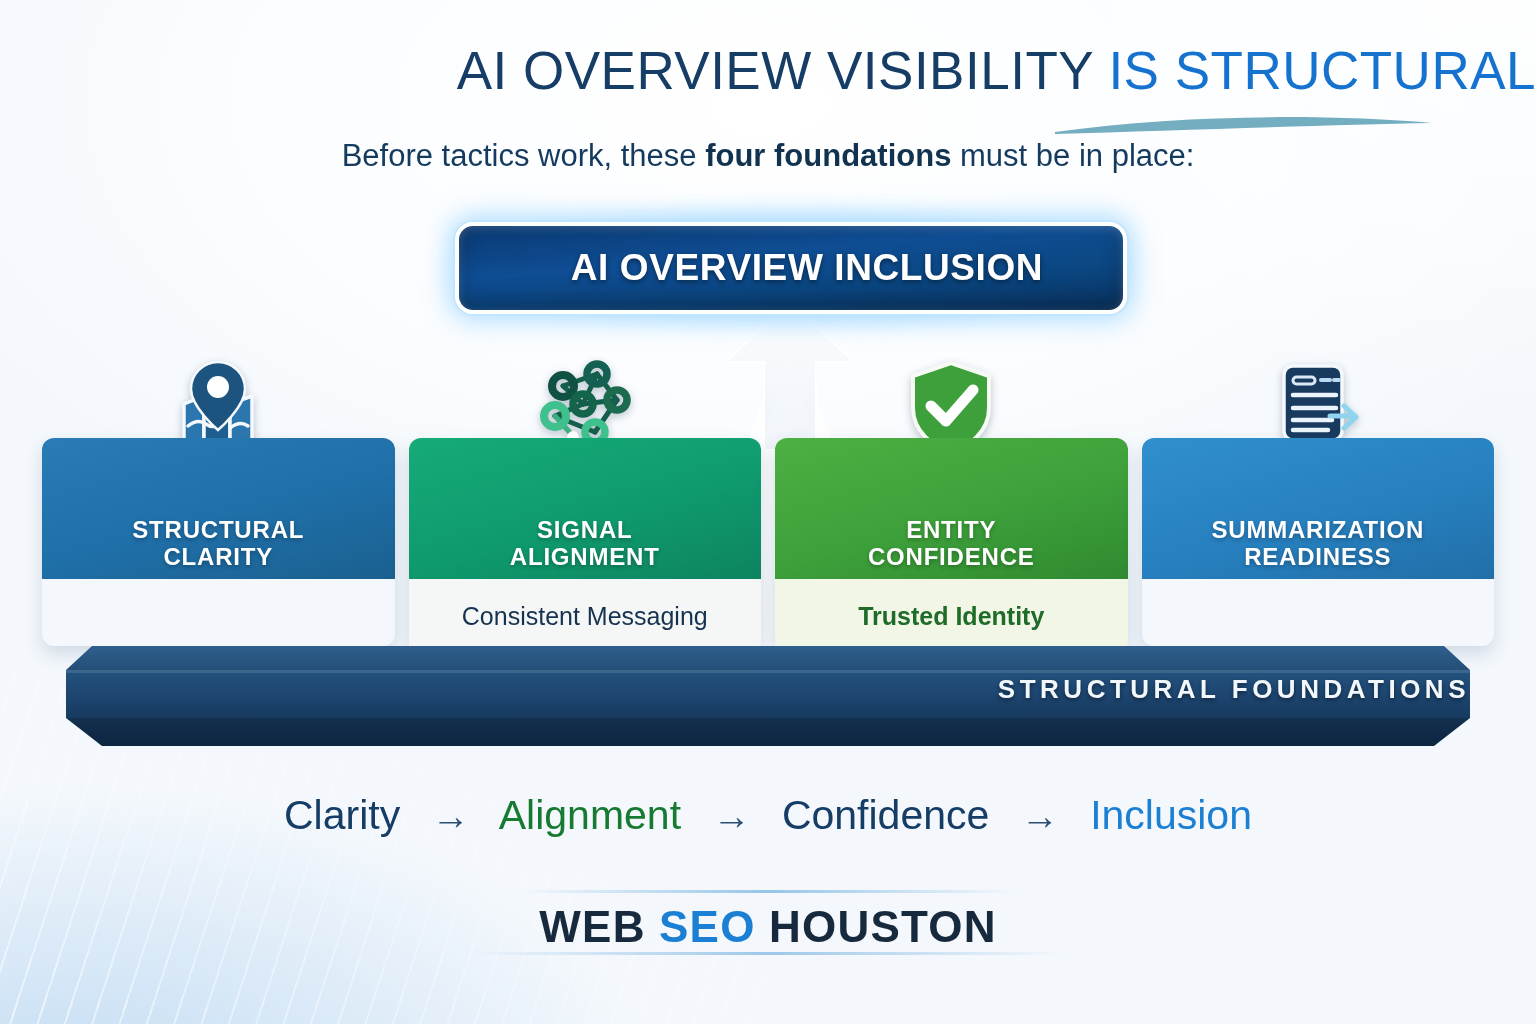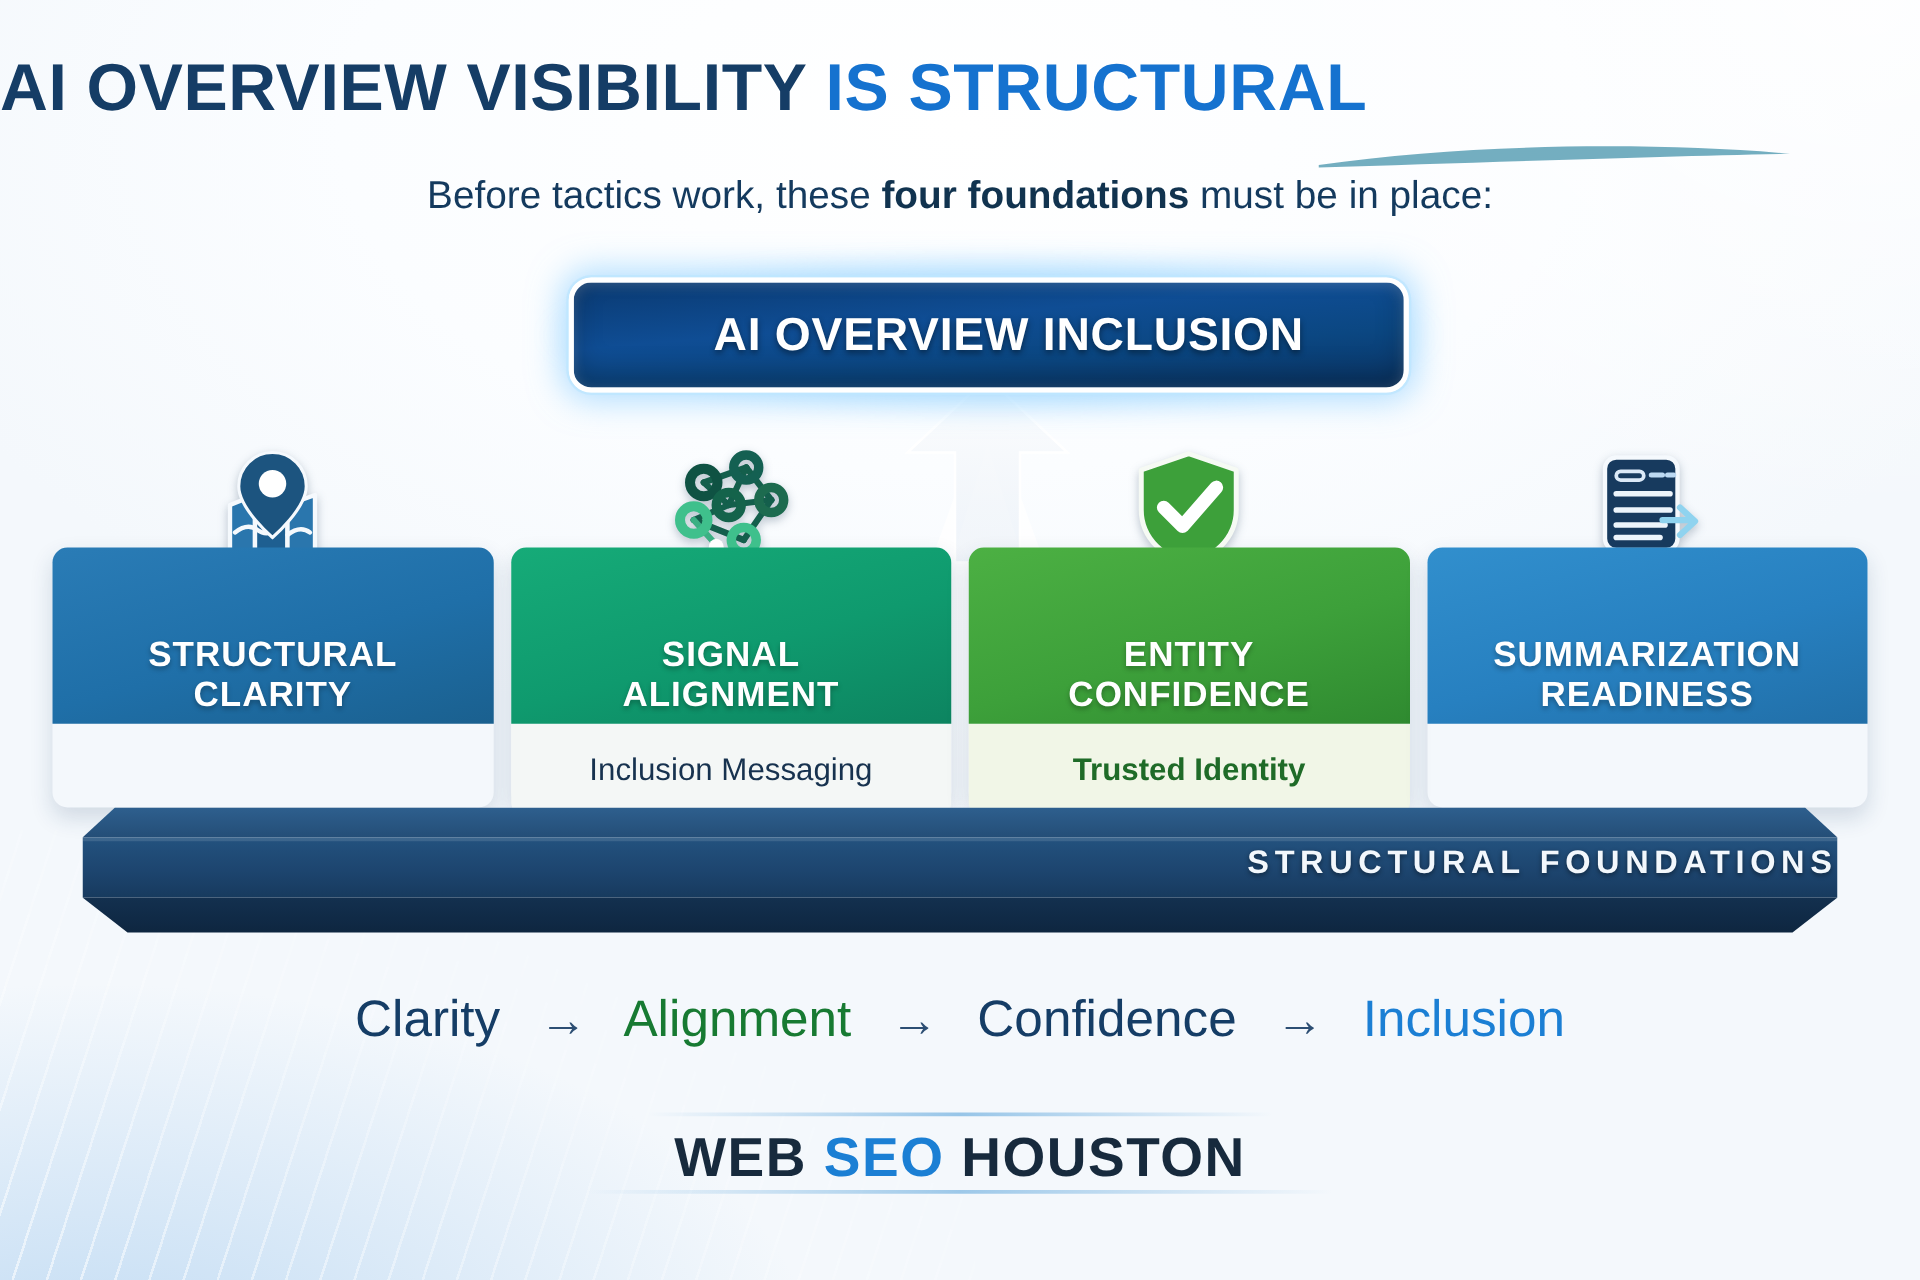--- a/index.html
+++ b/index.html
@@ -19,22 +19,22 @@
     -webkit-mask-image:linear-gradient(to top right, rgba(0,0,0,.85), rgba(0,0,0,0) 72%);
             mask-image:linear-gradient(to top right, rgba(0,0,0,.85), rgba(0,0,0,0) 72%);
     opacity:.9;pointer-events:none;}
   .bg-tint{position:absolute;left:-80px;bottom:-80px;width:760px;height:330px;
     background:radial-gradient(ellipse at 20% 100%, rgba(150,195,236,.55) 0%, rgba(150,195,236,0) 68%);
     pointer-events:none;}
   .bg-glow-tr{position:absolute;right:-180px;top:-200px;width:760px;height:620px;
     background:radial-gradient(ellipse at 70% 30%, rgba(255,255,255,.9) 0%, rgba(238,246,253,0) 70%);pointer-events:none;}
 
   
-  .title{position:absolute;top:40px;left:0;right:0;text-align:left;
-    font-size:53px;font-weight:bold;letter-spacing:.5px;color:#153d66;
+  .title{position:absolute;top:40px;left:0;right:0;text-align:right;
+    font-size:53px;font-weight:normal;letter-spacing:.5px;color:#153d66;
     text-shadow:0 1px 0 rgba(255,255,255,.6);white-space:nowrap;}
   .title .accent{color:#1572cf;}
   .swoosh{position:absolute;top:112px;left:0;right:0;height:26px;pointer-events:none;}
   .subtitle{position:absolute;top:138px;left:0;right:0;text-align:center;
     font-size:31px;color:#143a5e;font-weight:400;}
   .subtitle b{font-weight:bold;color:#11334f;}
 
   
   .badge-wrap{position:absolute;left:455px;top:222px;width:672px;height:92px;}
   .badge-glow{position:absolute;left:-22px;top:-22px;right:-22px;bottom:-22px;
@@ -53,21 +53,21 @@
   
   .arrow{position:absolute;left:660px;top:300px;width:260px;height:360px;pointer-events:none;}
 
   
   .cards{position:absolute;left:42px;top:438px;width:1452px;height:208px;
     display:flex;gap:14px;}
   .card{position:relative;flex:1;border-radius:12px;overflow:visible;
     box-shadow:0 8px 18px rgba(26,62,100,.16);}
   .card-head{height:133px;border-radius:12px 12px 0 0;position:relative;
     display:flex;align-items:flex-end;justify-content:center;padding-bottom:8px;}
-  .card-head-text{font-size:28px;font-weight:bold;color:#ffffff;text-align:center;
+  .card-head-text{font-size:24px;font-weight:bold;color:#ffffff;text-align:center;
     line-height:1.12;letter-spacing:.8px;text-shadow:0 2px 4px rgba(0,0,0,.28);}
   .card-foot{height:75px;border-radius:0 0 12px 12px;
     display:flex;align-items:center;justify-content:center;}
   .card-foot-text{font-size:25px;text-align:center;white-space:nowrap;}
   .icon{position:absolute;left:50%;transform:translateX(-50%);top:-78px;
     width:96px;height:96px;filter:drop-shadow(0 3px 4px rgba(20,50,80,.28));}
 
   
   .platform{position:absolute;left:66px;top:646px;width:1404px;height:105px;}
   .platform-label{position:absolute;left:0;right:0;top:28px;text-align:right;
@@ -187,21 +187,21 @@
           </g>
         </svg>
       </div>
       <div class="card-head" style="background:linear-gradient(165deg,#16ab78 0%,#0f9a6e 55%,#0d8460 100%);">
         <div class="card-head-text">
           <div>SIGNAL</div>
           <div>ALIGNMENT</div>
         </div>
       </div>
       <div class="card-foot" style="background:#f4f7f6;">
-        <span class="card-foot-text" style="color:#17324f;font-weight:400;">Inclusion Messaging</span>
+        <span class="card-foot-text" style="color:#17324f;font-weight:400;">Consistent Messaging</span>
       </div>
     </div>
 
     <div class="card">
       <div class="icon">
         <svg width="96" height="96" viewBox="0 0 96 96">
           <path d="M48 3 L86 16 L86 48 C86 72 66 86 48 93 C30 86 10 72 10 48 L10 16 Z" fill="#3da03a" stroke="#f6faf4" stroke-width="4" stroke-linejoin="round"></path>
           <path d="M28 46 L43 61 L70 30" fill="none" stroke="#ffffff" stroke-width="11" stroke-linecap="round" stroke-linejoin="round"></path>
         </svg>
       </div>

